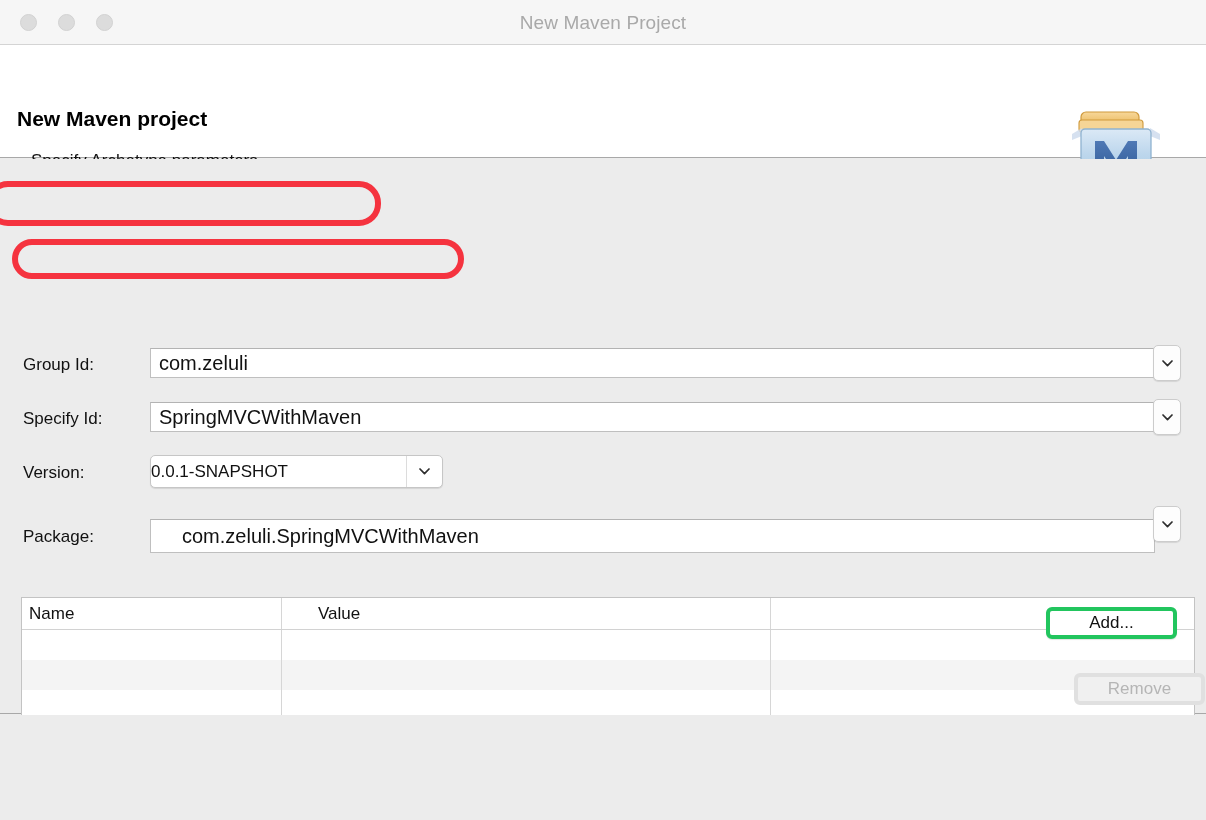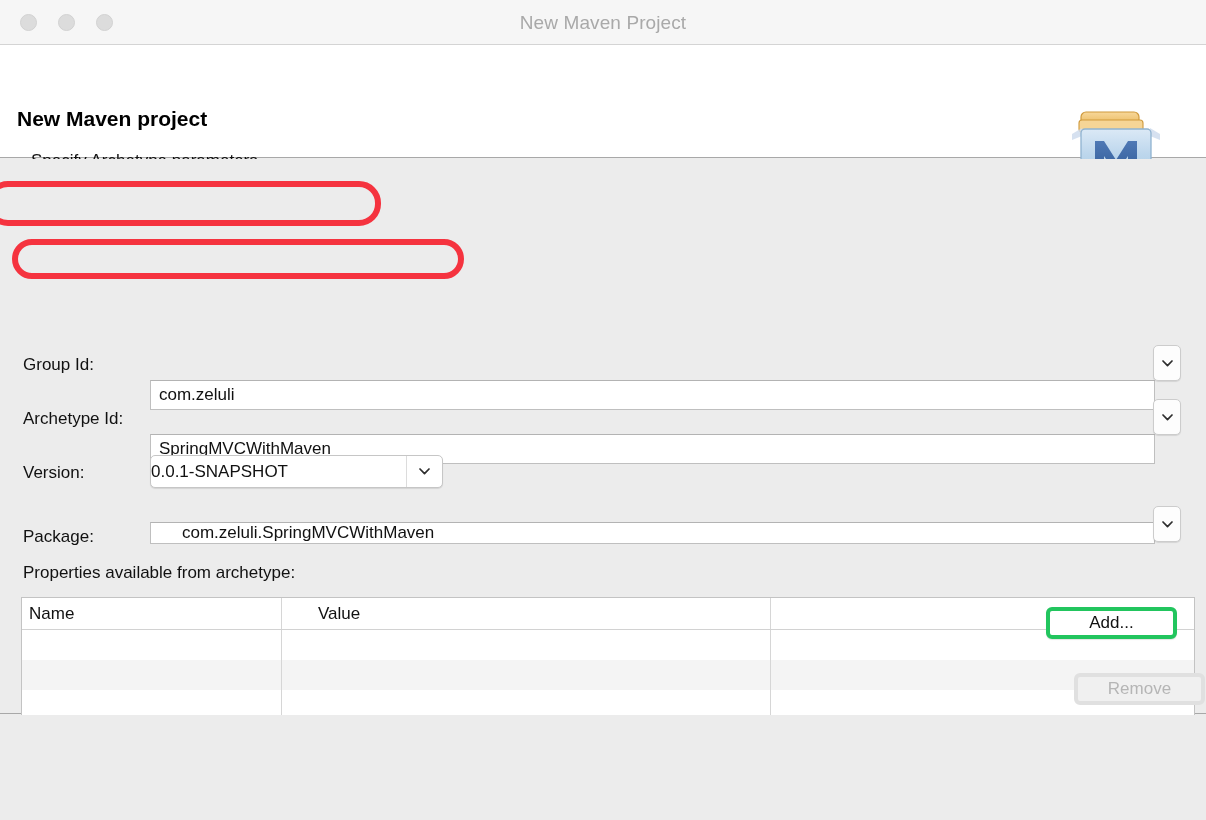--- a/index.html
+++ b/index.html
@@ -93,28 +93,27 @@
     color: #111;
     white-space: nowrap;
   }
 
   
   .txtfield {
     position: absolute;
     background: #ffffff;
     border: 1px solid #bfbfbf;
     border-top-color: #b3b3b3;
-    font-size: 17px;
+    font-size: 20px;
     color: #111;
     padding: 0 8px;
     display: flex;
     align-items: center;
     overflow: hidden;
     white-space: nowrap;
-    margin-top: 32px;
   }
 
   
   .combo-btn {
     position: absolute;
     width: 28px;
     background: #fdfdfd;
     border: 1px solid #ccc;
     border-radius: 5px;
     box-shadow: 0 1px 1px rgba(0,0,0,.10);
@@ -300,47 +299,46 @@
   <div id="content">
 
     <div class="field-label" style="left:23px; top:196px;">Group Id:</div>
     <div class="txtfield" style="left:150px; top:189px; width:1005px; height:30px;" title="">com.zeluli</div>
     <div class="combo-btn" style="left:1153px; top:186px; height:36px;">
       <svg class="chev" viewBox="0 0 11 7">
         <path d="M1 1 L5.5 5.6 L10 1" fill="none" stroke="#2e2e2e" stroke-width="1.7" stroke-linecap="round" stroke-linejoin="round"></path>
       </svg>
     </div>
 
-    <div class="field-label" style="left:23px; top:250px;">Archetype Id:</div>
+    <div class="field-label" style="left:23px; top:250px;">Specify Id:</div>
     <div class="txtfield" style="left:150px; top:243px; width:1005px; height:30px;" title="">SpringMVCWithMaven</div>
     <div class="combo-btn" style="left:1153px; top:240px; height:36px;">
       <svg class="chev" viewBox="0 0 11 7">
         <path d="M1 1 L5.5 5.6 L10 1" fill="none" stroke="#2e2e2e" stroke-width="1.7" stroke-linecap="round" stroke-linejoin="round"></path>
       </svg>
     </div>
 
     <div class="field-label" style="left:23px; top:304px;">Version:</div>
     <div class="combo-inline" style="left:150px; top:296px; width:293px; height:33px;">
       <span class="val">0.0.1-SNAPSHOT</span>
       <span class="arrowbox">
         <svg class="chev" viewBox="0 0 11 7">
           <path d="M1 1 L5.5 5.6 L10 1" fill="none" stroke="#2e2e2e" stroke-width="1.7" stroke-linecap="round" stroke-linejoin="round"></path>
         </svg>
       </span>
     </div>
 
     <div class="field-label" style="left:23px; top:368px;">Package:</div>
-    <div class="txtfield" style="left:150px; top:331px; width:1005px; height:22px;padding-left:31px;" title="">com.zeluli.SpringMVCWithMaven</div>
+    <div class="txtfield" style="left:150px; top:360px; width:1005px; height:34px;padding-left:31px;" title="">com.zeluli.SpringMVCWithMaven</div>
     <div class="combo-btn" style="left:1153px; top:347px; height:36px;">
       <svg class="chev" viewBox="0 0 11 7">
         <path d="M1 1 L5.5 5.6 L10 1" fill="none" stroke="#2e2e2e" stroke-width="1.7" stroke-linecap="round" stroke-linejoin="round"></path>
       </svg>
     </div>
 
-    <div id="props-label">Properties available from archetype:</div>
 
     <div id="table">
       <div id="thead">
         <div class="th col-0">Name</div>
         <div class="th col-1">Value</div>
         <div class="th col-2"></div>
       </div>
       <div class="trow">
         <div class="td col-0"></div>
         <div class="td col-1"></div>

